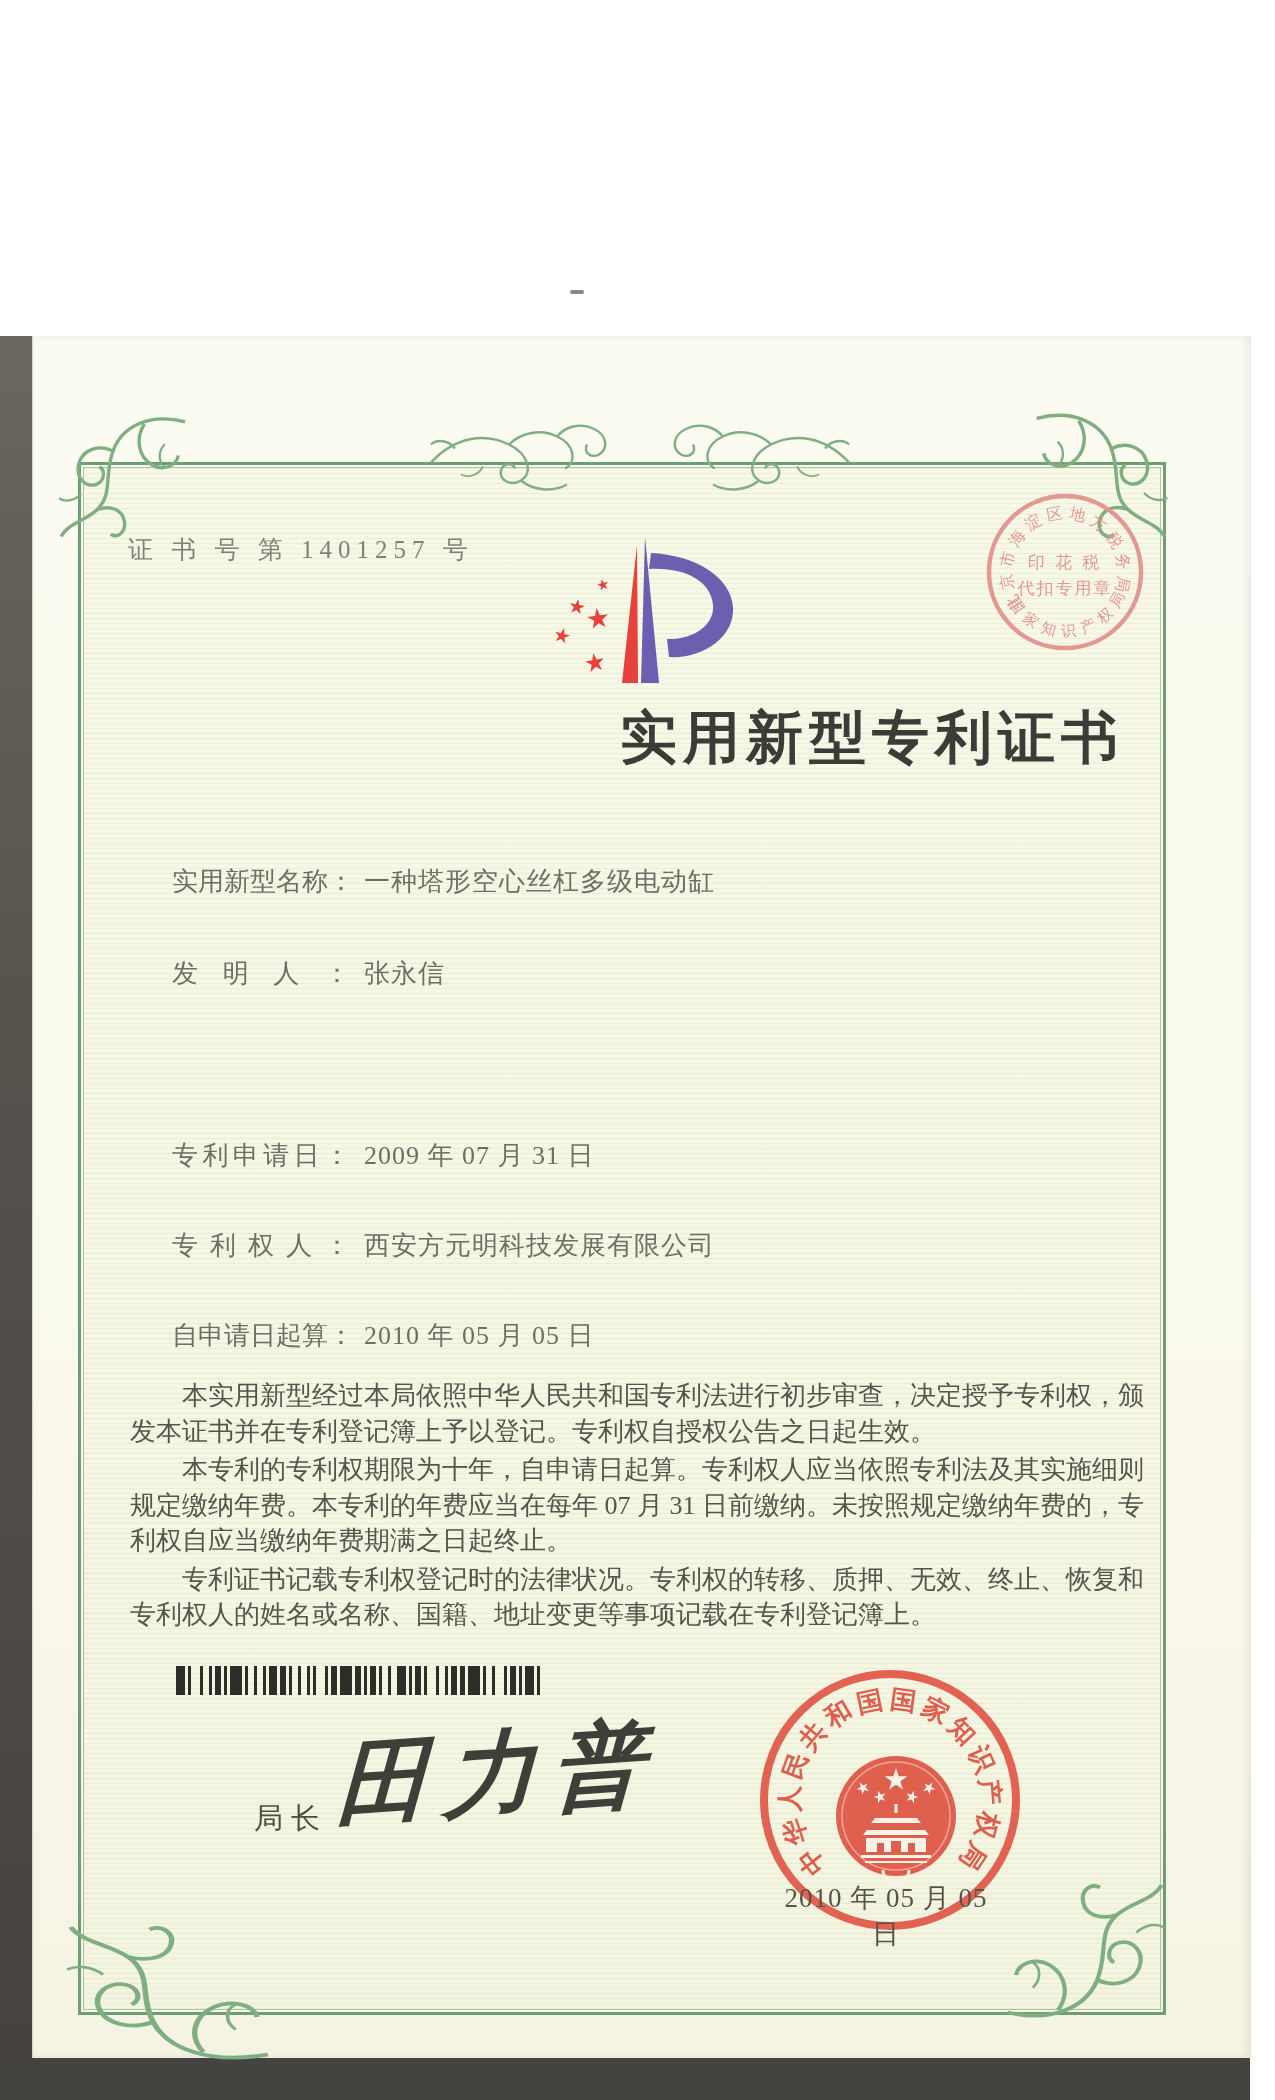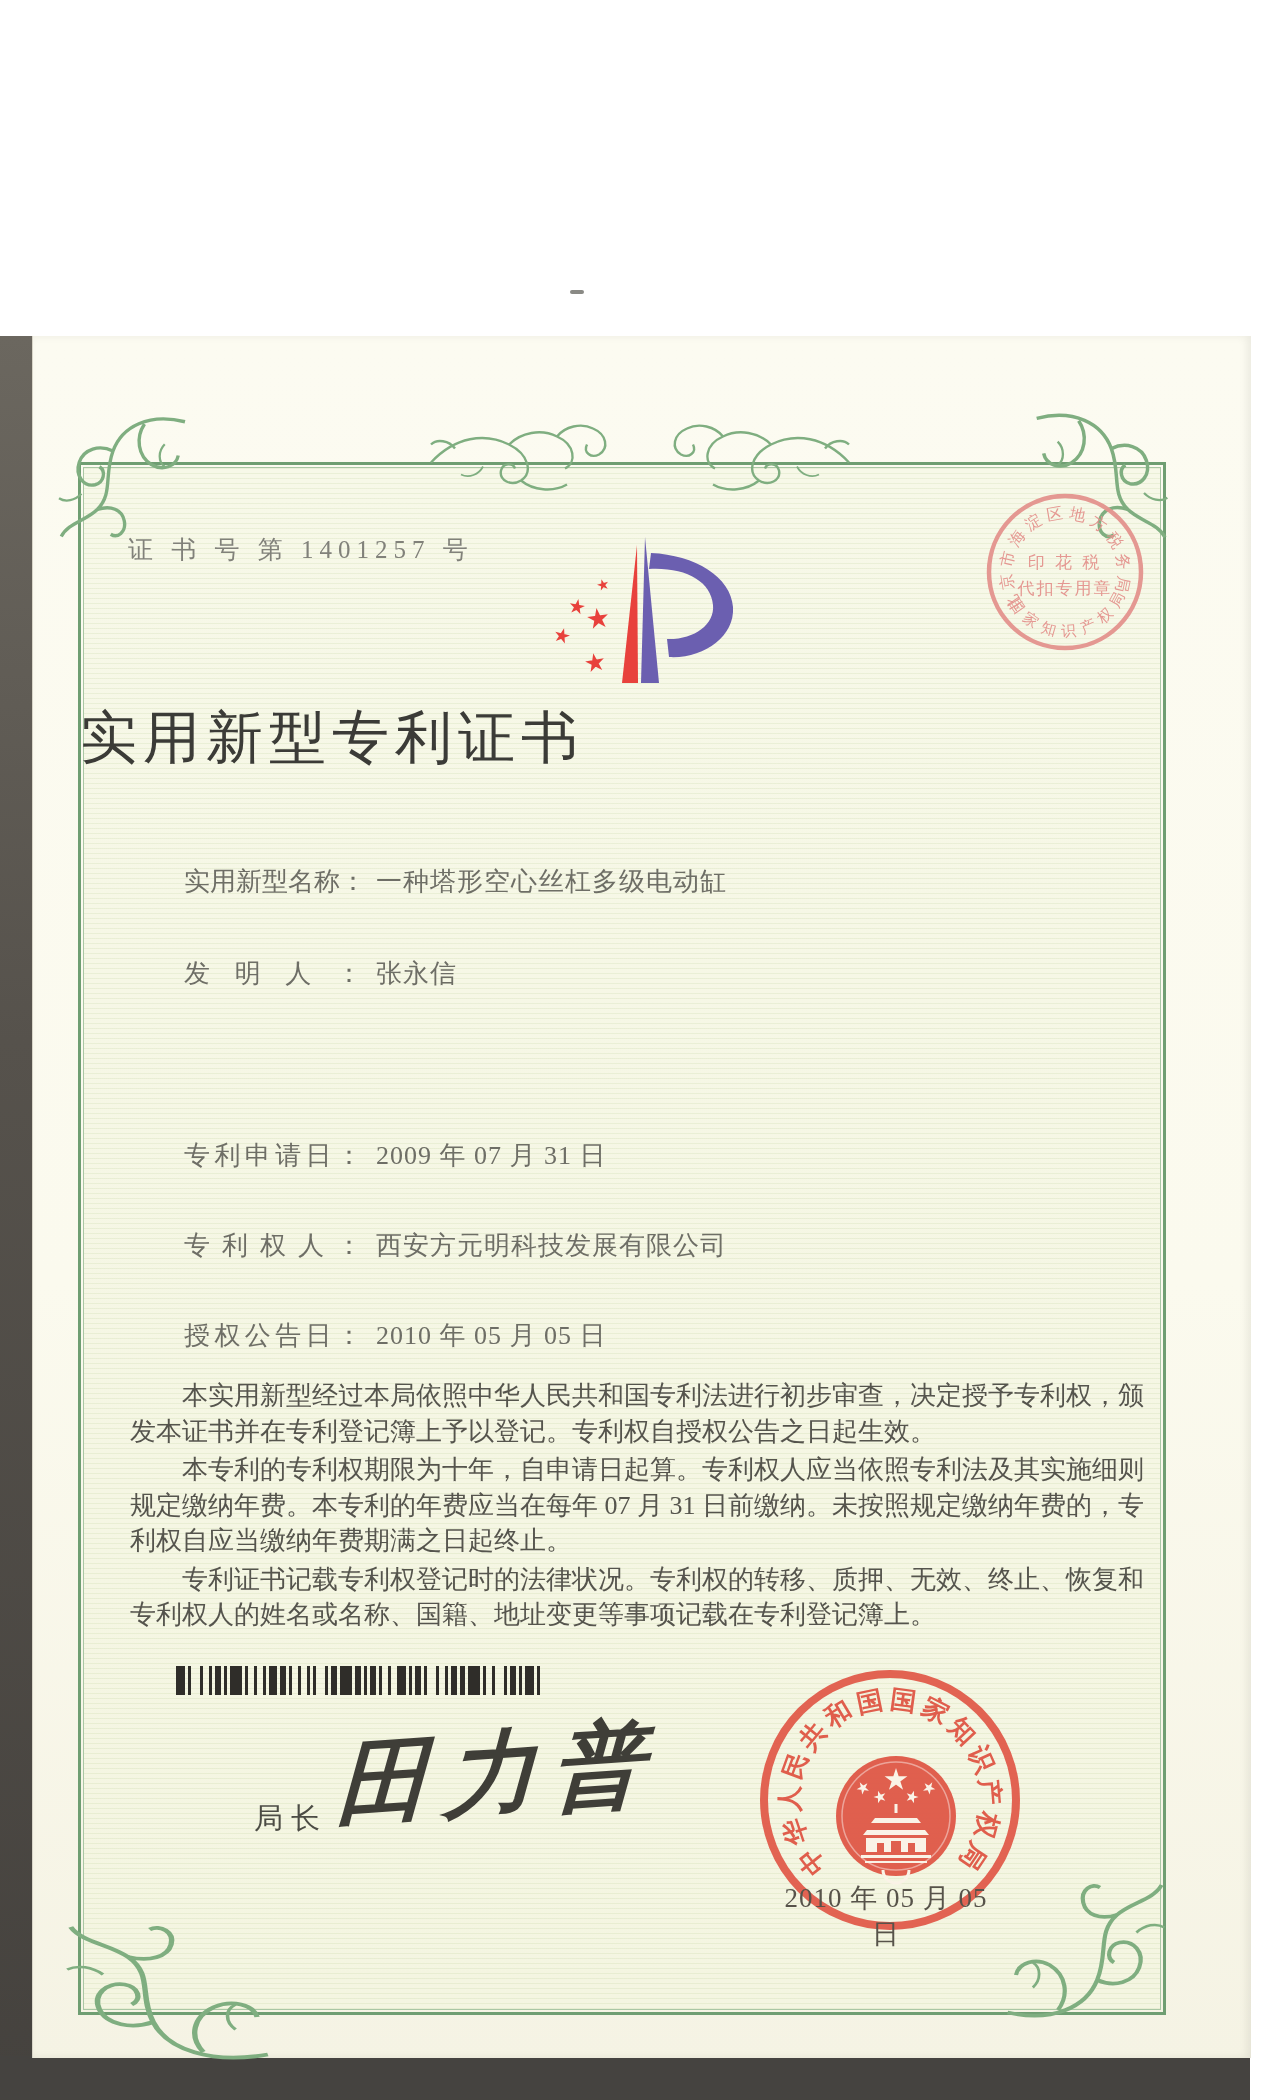--- a/index.html
+++ b/index.html
@@ -23,24 +23,24 @@
   .frame-inner{position:absolute;inset:2px;border:1px solid #aac7a5;
     background:
       repeating-linear-gradient(180deg,rgba(168,195,128,.16) 0 1px,rgba(0,0,0,0) 1px 5px),
       linear-gradient(180deg,#f7f8e8,#f4f5e1);}
 
   .ornament{color:#7fae80;}
   svg{display:block;}
 
   .cert-no{left:128px;top:533px;font-size:25px;letter-spacing:6px;color:#81817a;}
 
-  .title{left:80px;top:700px;width:1030px;text-align:left;font-size:57px;font-weight:400;
+  .title{left:94px;top:700px;width:1030px;text-align:right;font-size:57px;font-weight:700;
     letter-spacing:6px;color:#3b3b37;}
 
-  .field-row{position:absolute;left:184px;font-size:26px;color:#6e6e66;white-space:nowrap;}
+  .field-row{position:absolute;left:172px;font-size:26px;color:#6e6e66;white-space:nowrap;}
   .field-label{display:inline-block;width:178px;text-align:justify;text-align-last:justify;}
   .field-value{margin-left:14px;letter-spacing:1px;}
 
   .paras{left:130px;top:1378px;width:1014px;font-size:26px;line-height:35.5px;color:#55544d;
     text-align:justify;}
   .paras p{margin:0 0 3px 0;text-indent:2em;}
 
   .barcode{left:176px;top:1666px;width:370px;height:29px;display:flex;align-items:stretch;}
   .bc-bar{background:#2f2d29;}
   .bc-gap{background:transparent;}
@@ -167,21 +167,21 @@
   <div class="field-row" style="top:956px;">
     <span class="field-label">发明人：</span><span class="field-value">张永信</span>
   </div>
   <div class="field-row" style="top:1138px;">
     <span class="field-label">专利申请日：</span><span class="field-value">2009 年 07 月 31 日</span>
   </div>
   <div class="field-row" style="top:1228px;">
     <span class="field-label">专利权人：</span><span class="field-value">西安方元明科技发展有限公司</span>
   </div>
   <div class="field-row" style="top:1318px;">
-    <span class="field-label">授权公告日：</span><span class="field-value">2010 年 05 月 05 日</span>
+    <span class="field-label">自申请日起算：</span><span class="field-value">2010 年 05 月 05 日</span>
   </div>
 
   <div class="abs paras">
     <p>本实用新型经过本局依照中华人民共和国专利法进行初步审查，决定授予专利权，颁发本证书并在专利登记簿上予以登记。专利权自授权公告之日起生效。</p>
     <p>本专利的专利权期限为十年，自申请日起算。专利权人应当依照专利法及其实施细则规定缴纳年费。本专利的年费应当在每年 07 月 31 日前缴纳。未按照规定缴纳年费的，专利权自应当缴纳年费期满之日起终止。</p>
     <p>专利证书记载专利权登记时的法律状况。专利权的转移、质押、无效、终止、恢复和专利权人的姓名或名称、国籍、地址变更等事项记载在专利登记簿上。</p>
   </div>
 
   <div class="abs barcode">
       <span class="bc-bar" style="flex:3"></span>

